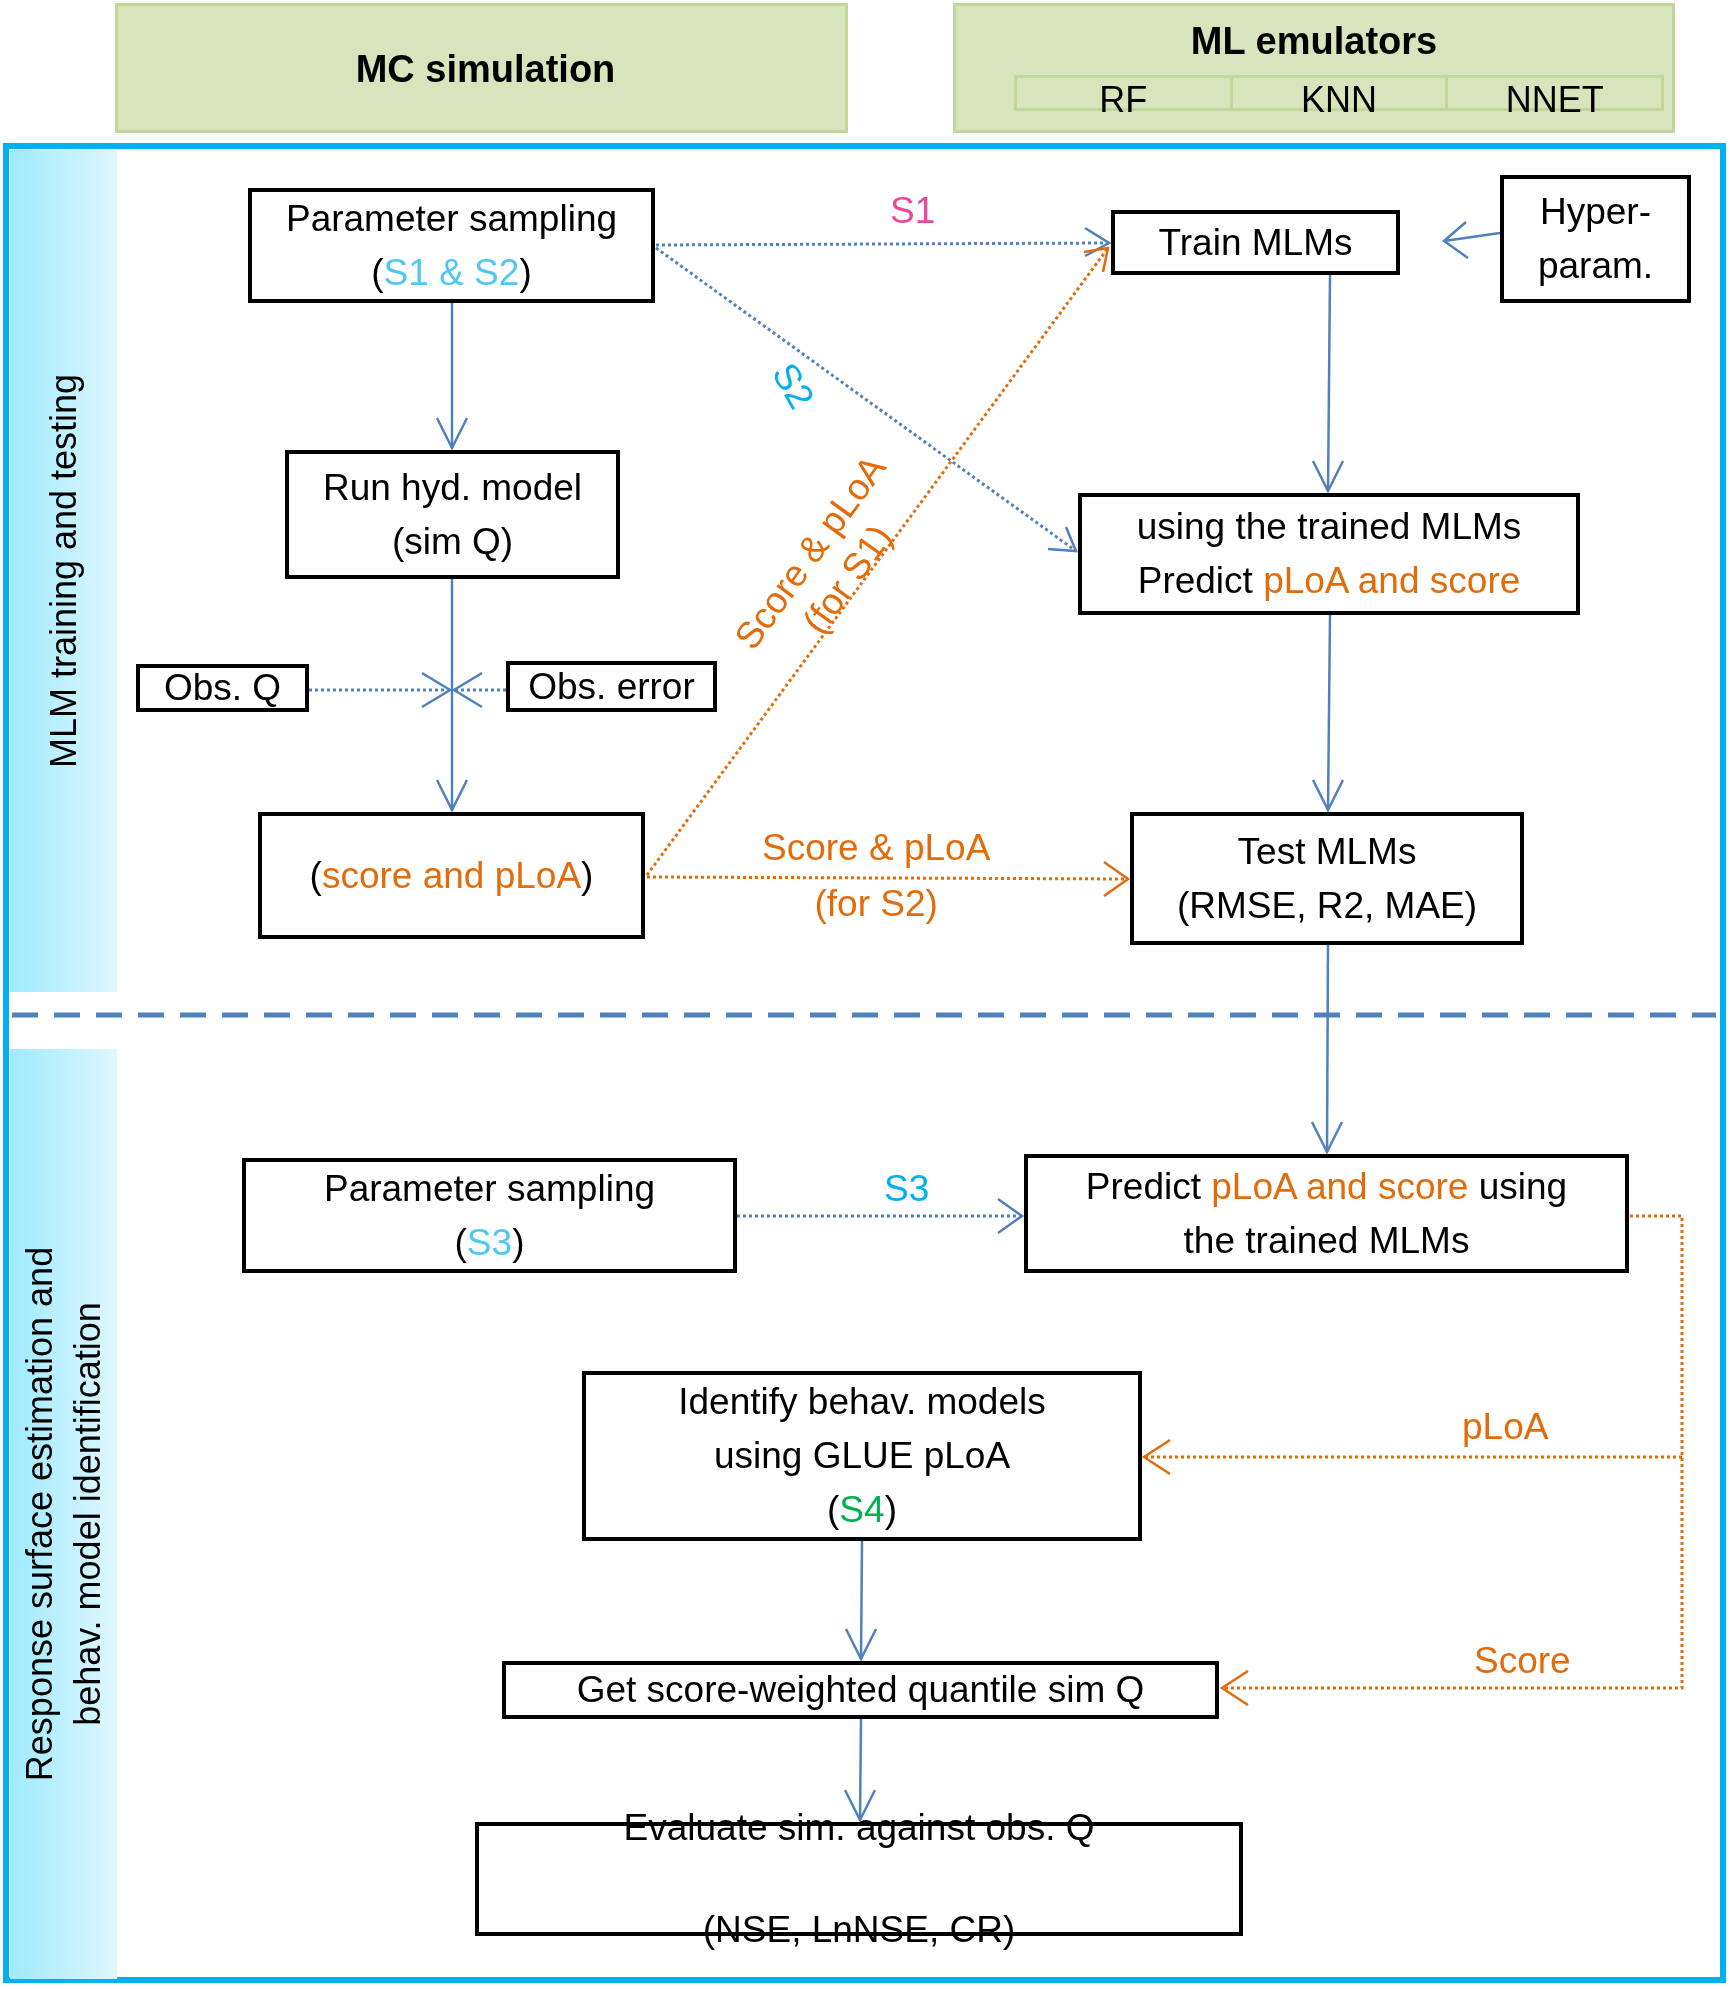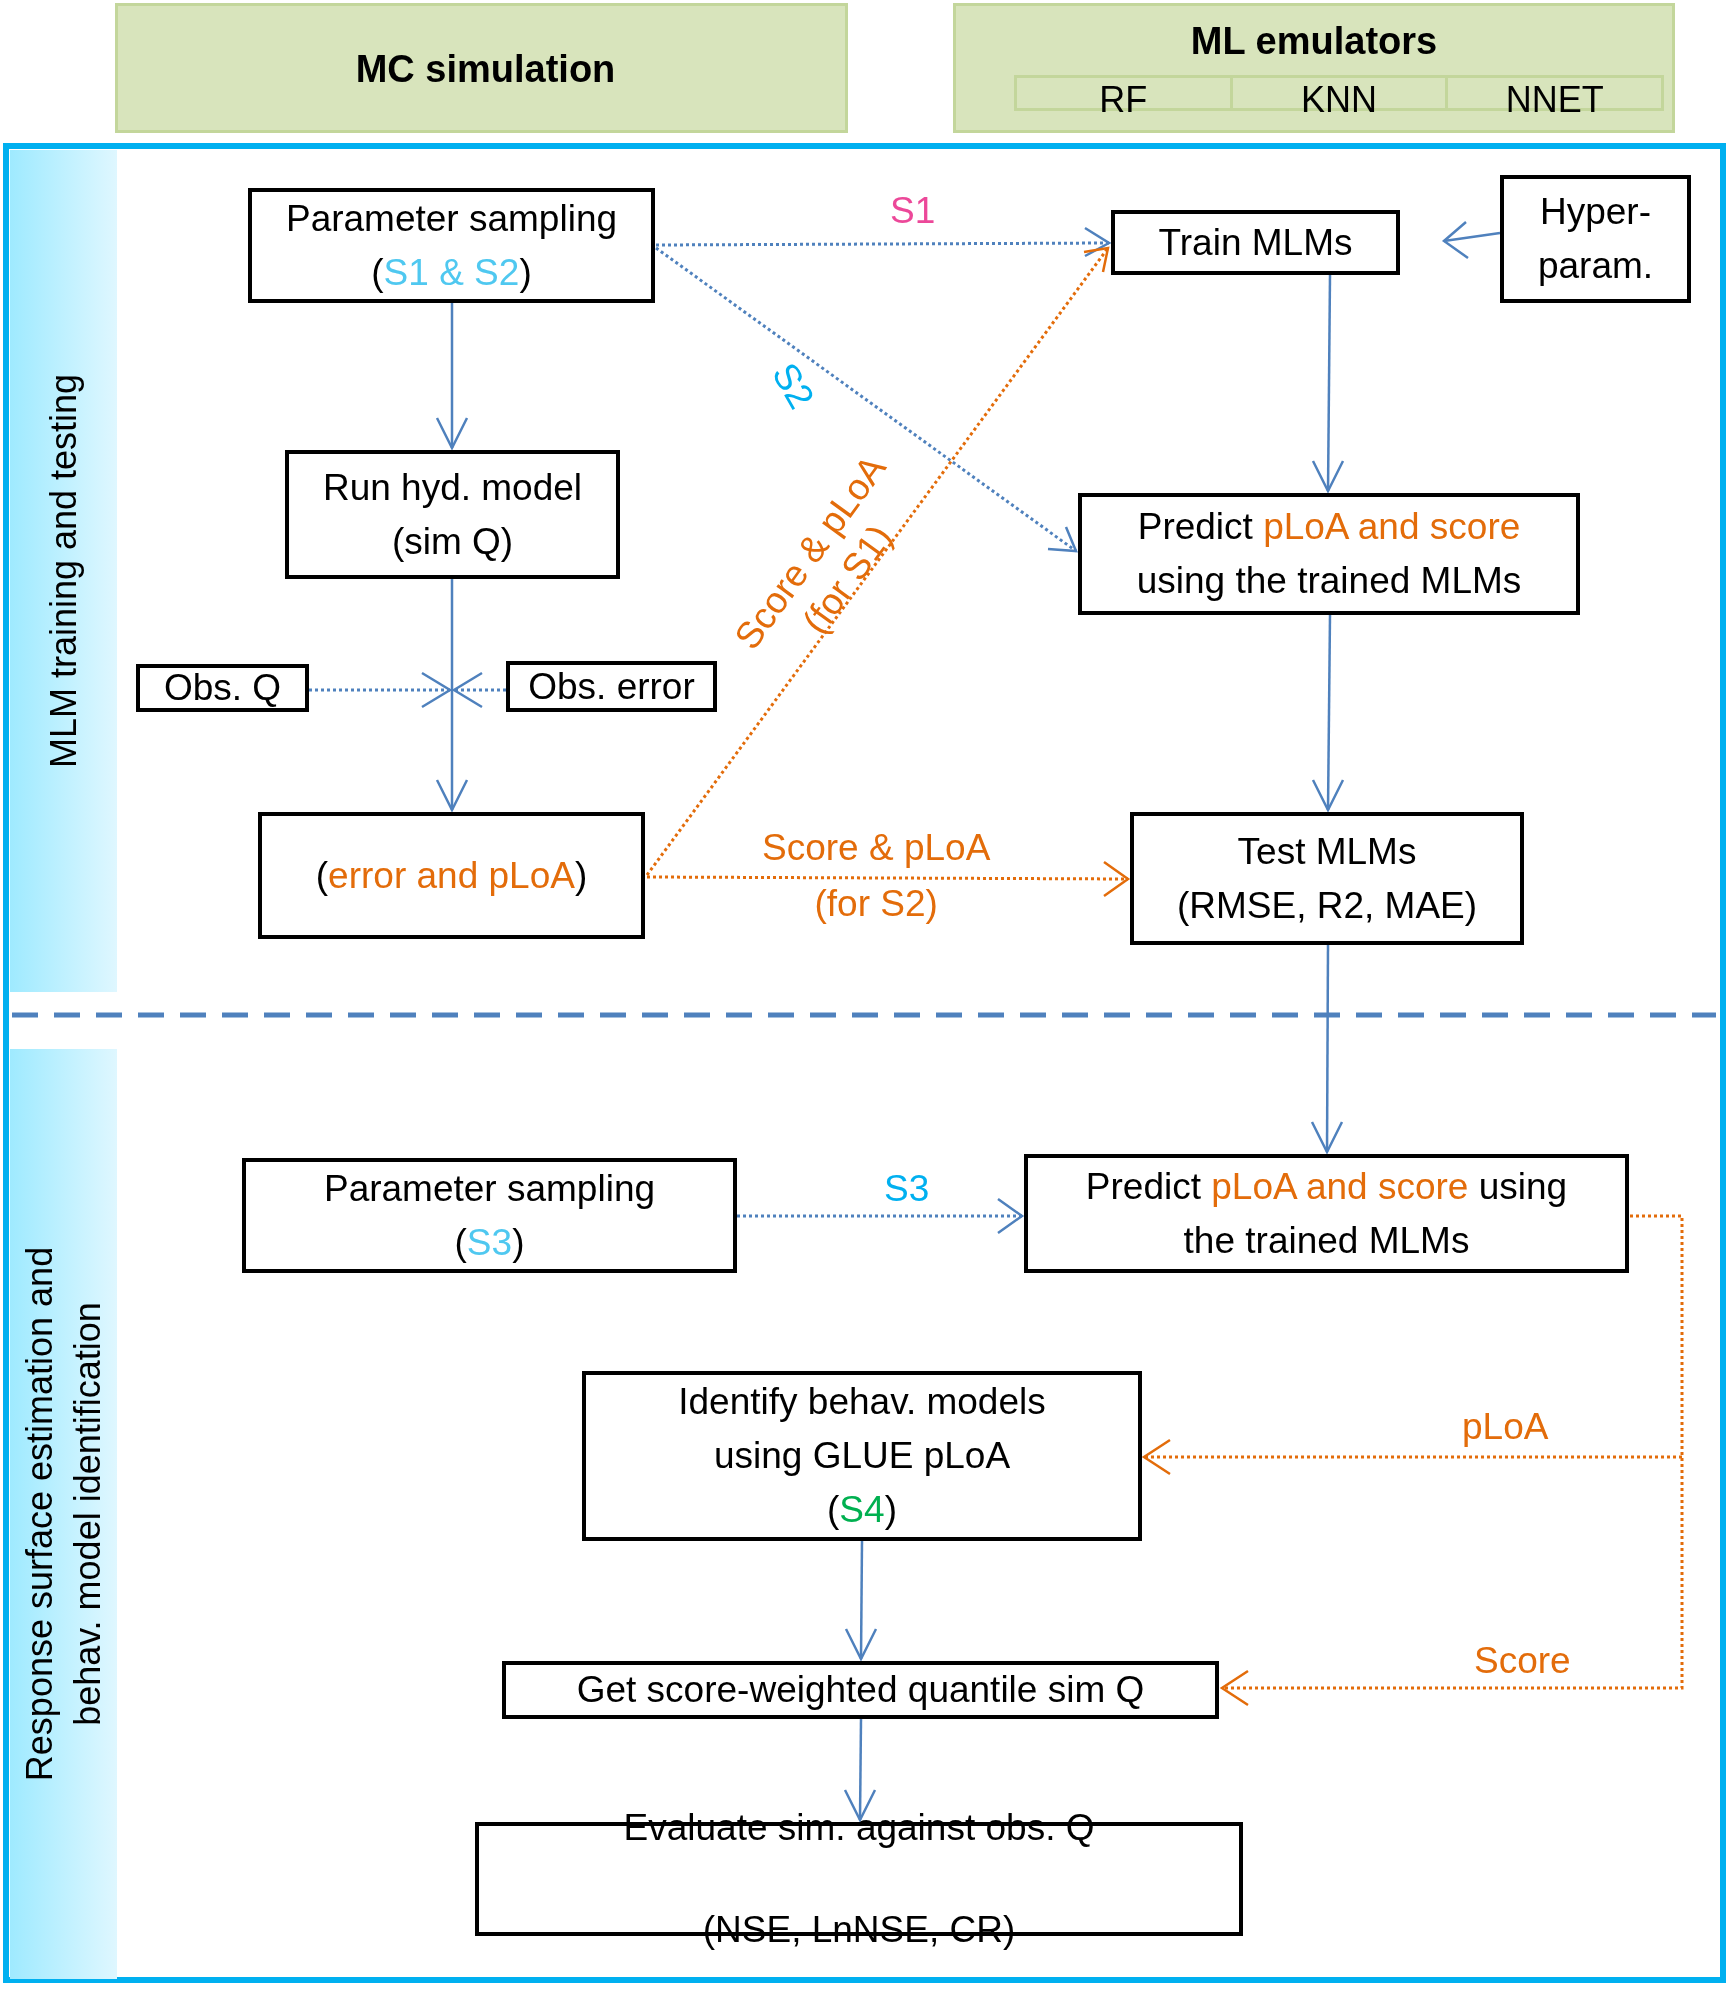--- a/index.html
+++ b/index.html
@@ -130,34 +130,34 @@
   <span class="l">Hyper-</span>
   <span class="l">param.</span>
 </div>
 
 <div class="node" style="left:285px;top:450px;width:335px;height:129px;">
   <span class="l">Run hyd. model</span>
   <span class="l">(sim Q)</span>
 </div>
 
 <div class="node" style="left:1078px;top:493px;width:502px;height:122px;">
+  <span class="l">using the trained MLMs</span>
   <span class="l"><span>Predict </span><span class="orange">pLoA and score</span></span>
-  <span class="l">using the trained MLMs</span>
 </div>
 
 <div class="node" style="left:136px;top:664px;width:173px;height:48px;">
   <span class="l">Obs. Q</span>
 </div>
 
 <div class="node" style="left:506px;top:661px;width:211px;height:51px;">
   <span class="l">Obs. error</span>
 </div>
 
 <div class="node" style="left:258px;top:812px;width:387px;height:127px;">
-  <span class="l"><span>(</span><span class="orange">error and pLoA</span><span>)</span></span>
+  <span class="l"><span>(</span><span class="orange">score and pLoA</span><span>)</span></span>
 </div>
 
 <div class="node" style="left:1130px;top:812px;width:394px;height:133px;">
   <span class="l">Test MLMs</span>
   <span class="l">(RMSE, R2, MAE)</span>
 </div>
 
 <div class="node" style="left:242px;top:1158px;width:495px;height:115px;">
   <span class="l">Parameter sampling</span>
   <span class="l"><span>(</span><span class="blue">S3</span><span>)</span></span>

